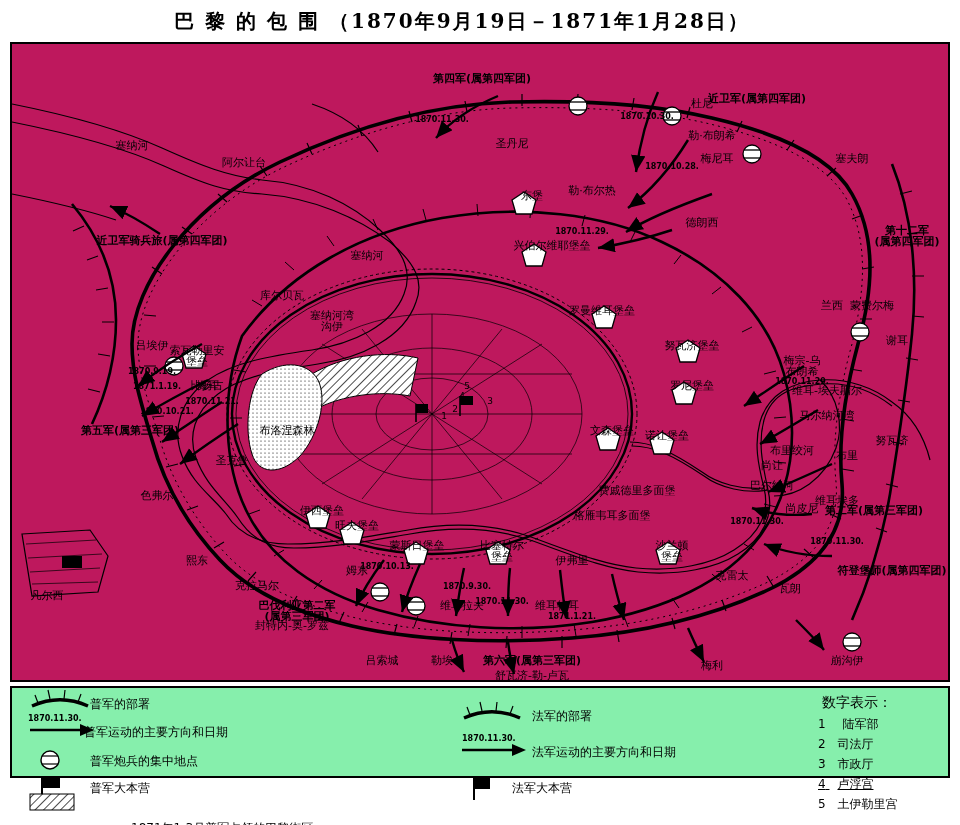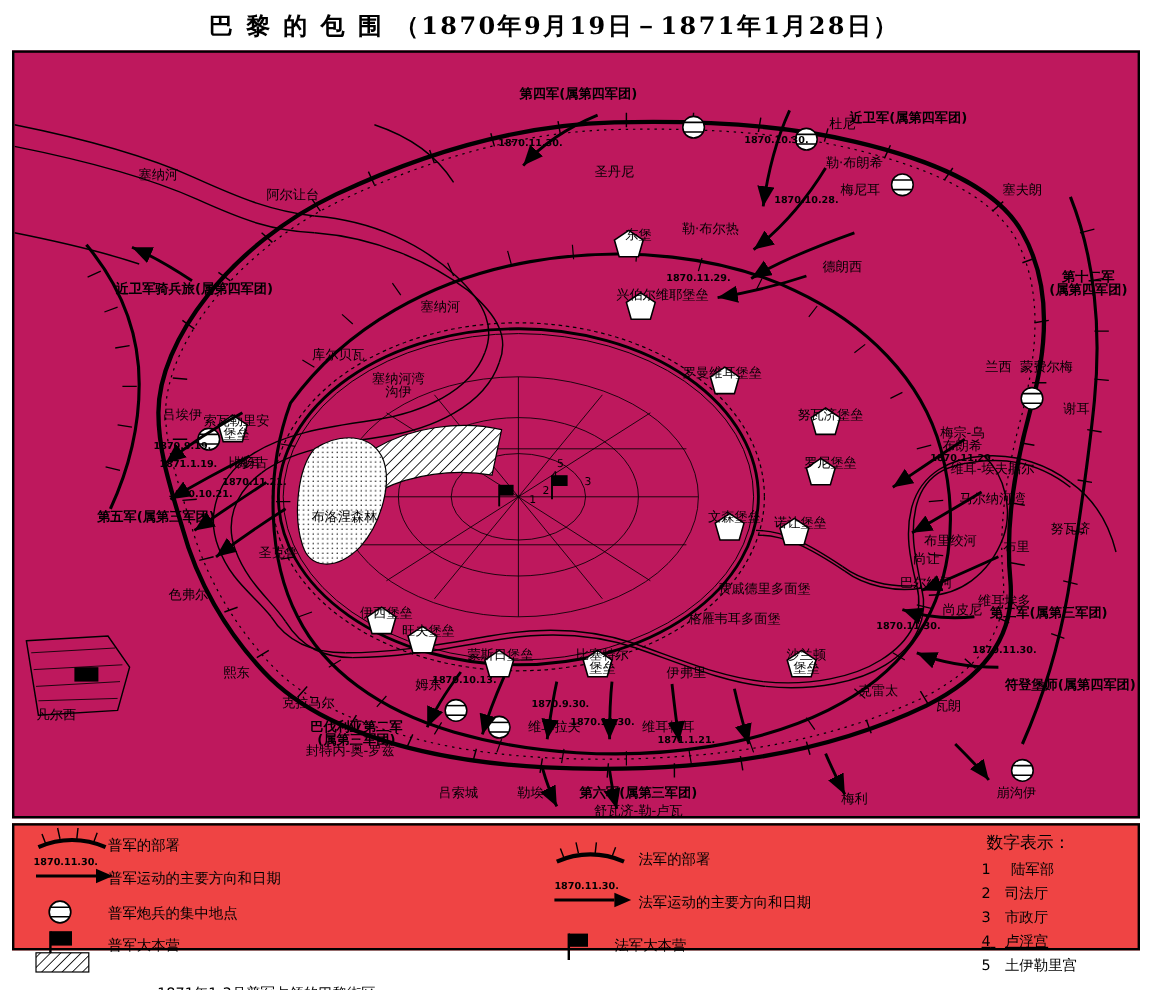--- a/index.html
+++ b/index.html
@@ -11,22 +11,22 @@
   #title{
     position:absolute;top:8px;left:0;width:924px;text-align:center;
     font-size:20px;font-weight:bold;letter-spacing:2px;
     font-family:"DejaVu Serif","Liberation Serif",serif;
   }
   #mapframe{
     position:absolute;left:10px;top:42px;width:940px;height:640px;
     border:2px solid #000;box-sizing:border-box;overflow:hidden;background:#be185d;
   }
   #legendframe{
-    position:absolute;left:10px;top:686px;width:940px;height:106px;
-    border:2px solid #000;box-sizing:border-box;background:#ef4444;
+    position:absolute;left:10px;top:686px;width:940px;height:92px;
+    border:2px solid #000;box-sizing:border-box;background:#86efac;
   }
   svg{display:block;}
   .lbl{font-size:11px;font-family:"DejaVu Sans","Liberation Sans",sans-serif;}
   .lbl-sm{font-size:9px;}
   .lbl-b{font-weight:bold;}
   .date{font-size:8px;font-weight:bold;}
   text{fill:#000;}
   .legend-row{position:absolute;font-size:12px;}
   .num-title{font-size:14px;}
   .numlist{font-size:12px;}
@@ -389,21 +389,21 @@
       <polygon points="500,56 514,62 500,68" fill="#000"></polygon>
     </g>
     <g>
       <line x1="462" y1="112" x2="462" y2="90" stroke="#000" stroke-width="2"></line>
       <rect x="462" y="90" width="16" height="11" fill="#000"></rect>
     </g>
     <line x1="420" y1="6" x2="420" y2="120" stroke="#fff" stroke-width="0"></line>
   </svg>
 
   <div class="legend-row" style="left:78px;top:8px;">普军的部署</div>
-  <div class="legend-row" style="left:78px;top:36px;text-align:center;">普军运动的主要方向和日期</div>
+  <div class="legend-row" style="left:72px;top:36px;text-align:center;">普军运动的主要方向和日期</div>
   <div class="legend-row" style="left:16px;top:26px;font-size:8px;font-weight:bold;">1870.11.30.</div>
   <div class="legend-row" style="left:78px;top:65px;">普军炮兵的集中地点</div>
   <div class="legend-row" style="left:78px;top:92px;">普军大本营</div>
   <div class="legend-row" style="left:78px;top:132px;margin-left:41px;">1871年1-3月普军占领的巴黎街区</div>
 
   <div class="legend-row" style="left:520px;top:20px;">法军的部署</div>
   <div class="legend-row" style="left:520px;top:56px;">法军运动的主要方向和日期</div>
   <div class="legend-row" style="left:450px;top:46px;font-size:8px;font-weight:bold;">1870.11.30.</div>
   <div class="legend-row" style="left:500px;top:92px;">法军大本营</div>
 

